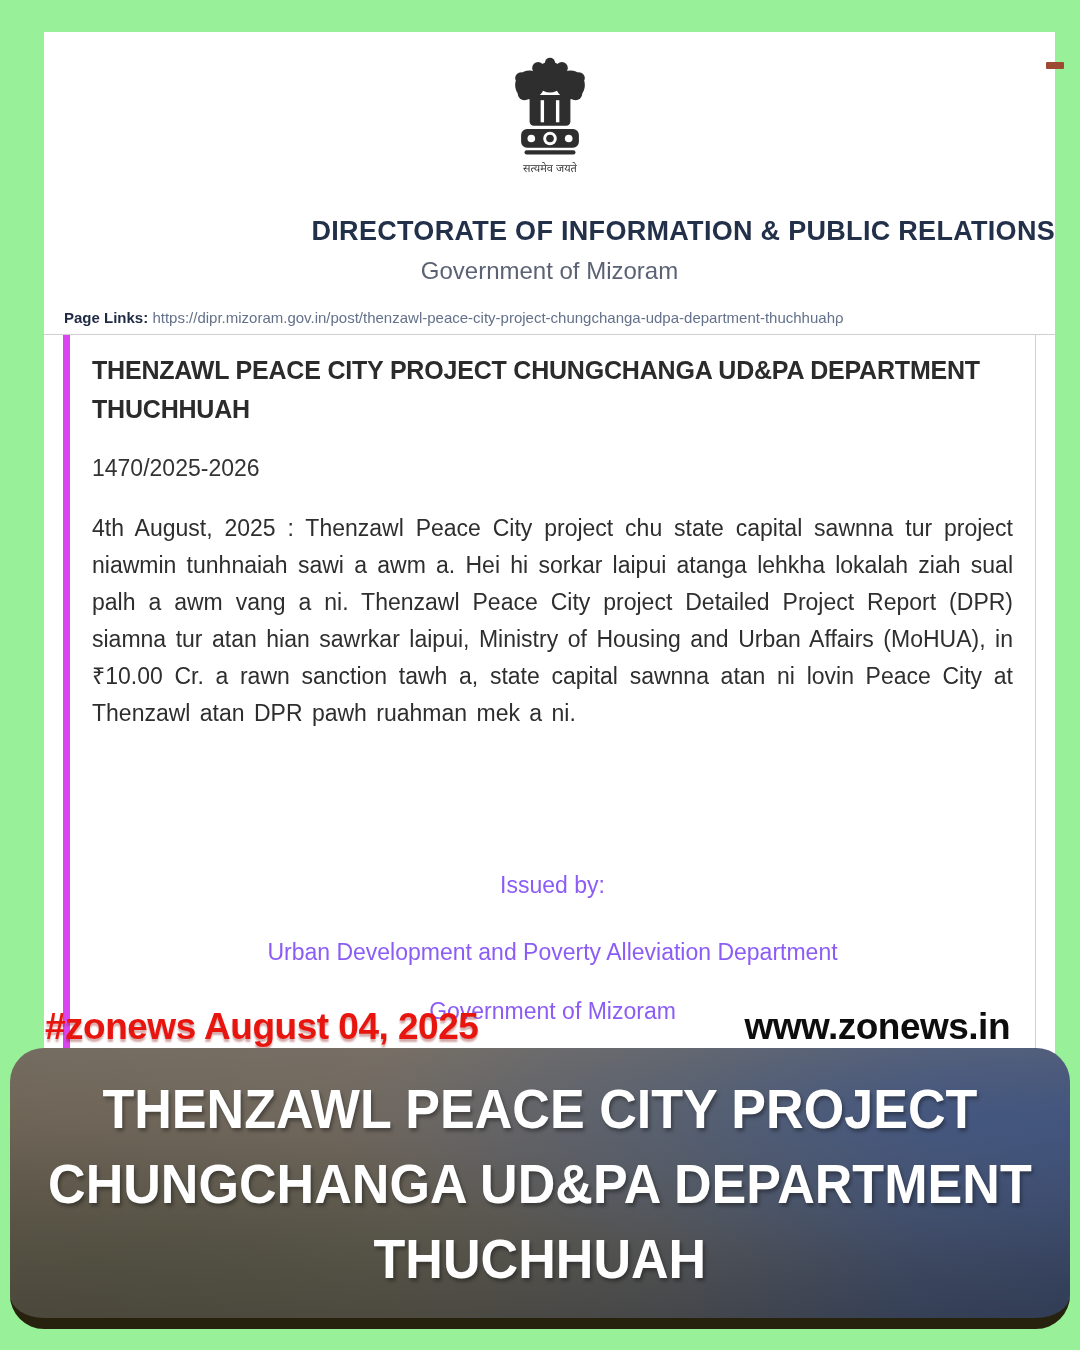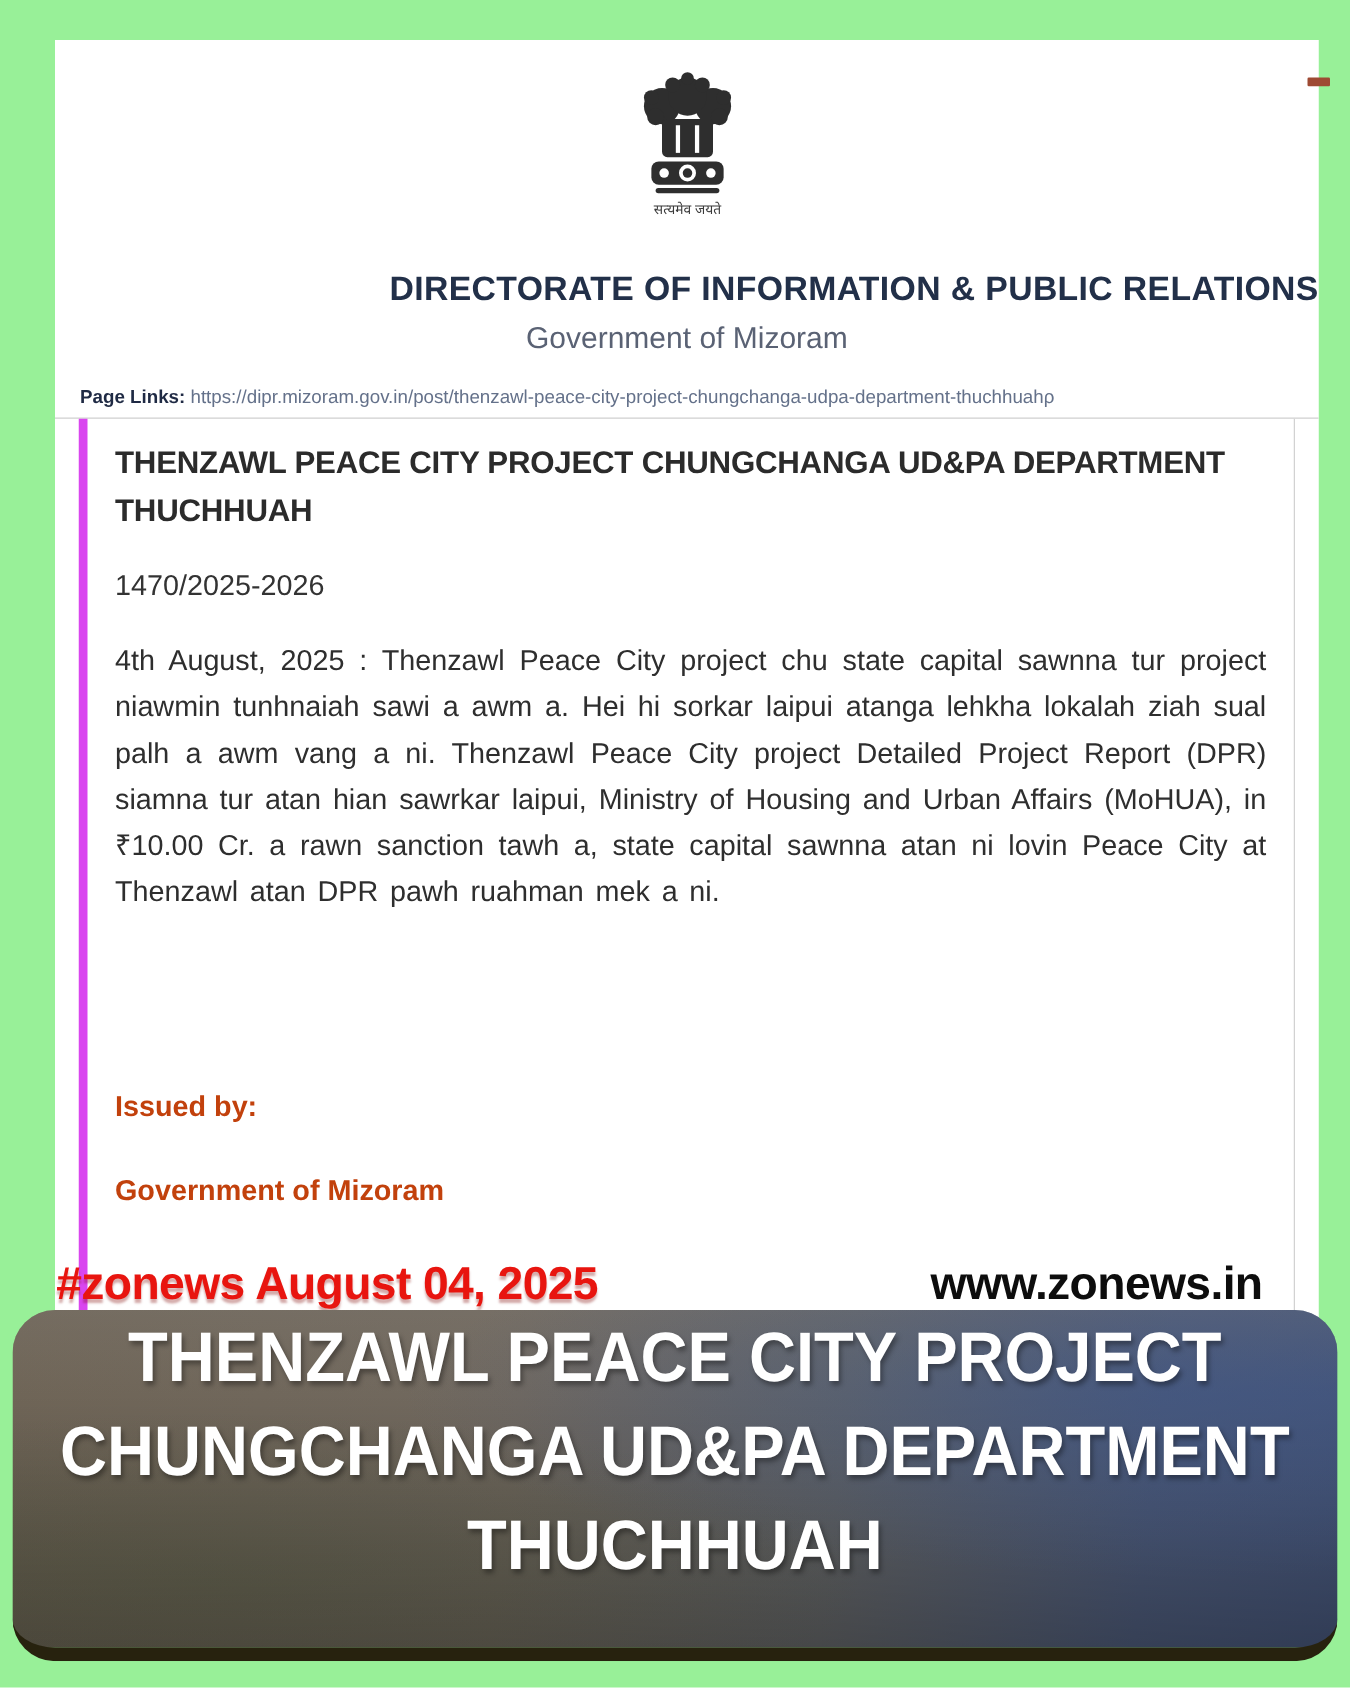--- a/index.html
+++ b/index.html
@@ -77,23 +77,24 @@
     margin-top: 28px;
     font-size: 23px;
     line-height: 37px;
     color: #2e2e2e;
     text-align: justify;
     word-spacing: 3px;
   }
   .paragraph .date { font-weight: normal; }
   .issued {
     margin-top: 140px;
+    text-align: center;
     font-size: 23px;
-    font-weight: bold;
-    color: #c2410c;
+    font-weight: normal;
+    color: #8b5cf6;
   }
   .issued .issued-label { margin-bottom: 40px; }
   .issued .issued-dept  { margin-bottom: 32px; }
 
   
   .red-dash {
     position: absolute;
     left: 1046px; top: 62px;
     width: 18px; height: 7px;
     background: #9e4a33;
@@ -136,20 +137,21 @@
     box-sizing: border-box;
     border-radius: 34px;
     border-bottom: 11px solid #27220e;
     overflow: hidden;
     background:
       radial-gradient(130% 120% at 88% 25%, rgba(62,84,130,0.55) 0%, rgba(62,84,130,0) 45%),
       radial-gradient(100% 100% at 15% 80%, rgba(60,75,45,0.25) 0%, rgba(60,75,45,0) 50%),
       linear-gradient(to bottom, rgba(130,125,118,0.30) 0%, rgba(0,0,0,0) 25%, rgba(0,0,0,0.30) 100%),
       linear-gradient(97deg, #6f6557 0%, #71695f 38%, #646668 62%, #4d5b7a 85%, #46567a 100%);
     display: flex;
+    align-items: center;
     justify-content: center;
   }
   .banner-title {
     transform: scaleX(0.93);
     transform-origin: center;
     text-align: center;
     color: #ffffff;
     font-weight: bold;
     font-size: 56px;
     line-height: 75px;
@@ -205,20 +207,21 @@
   <div class="content-box">
 
     <div class="release-title">THENZAWL PEACE CITY PROJECT CHUNGCHANGA UD&amp;PA DEPARTMENT THUCHHUAH</div>
 
     <div class="ref-number">1470/2025-2026</div>
 
     <div class="paragraph"><span class="date">4th August, 2025</span><span> : </span><span>Thenzawl Peace City project chu state capital sawnna tur project niawmin tunhnaiah sawi a awm a. Hei hi sorkar laipui atanga lehkha lokalah ziah sual palh a awm vang a ni. Thenzawl Peace City project Detailed Project Report (DPR) siamna tur atan hian sawrkar laipui, Ministry of Housing and Urban Affairs (MoHUA), in ₹10.00 Cr. a rawn sanction tawh a, state capital sawnna atan ni lovin Peace City at Thenzawl atan DPR pawh ruahman mek a ni.</span></div>
 
     <div class="issued">
       <div class="issued-label">Issued by:</div>
+      <div class="issued-dept">Urban Development and Poverty Alleviation Department</div>
       <div class="issued-gov">Government of Mizoram</div>
     </div>
 
   </div>
 </div>
 
 <div class="red-dash"></div>
 
 <div class="footer-strip">
   <div class="hashtag">#zonews August 04, 2025</div>

